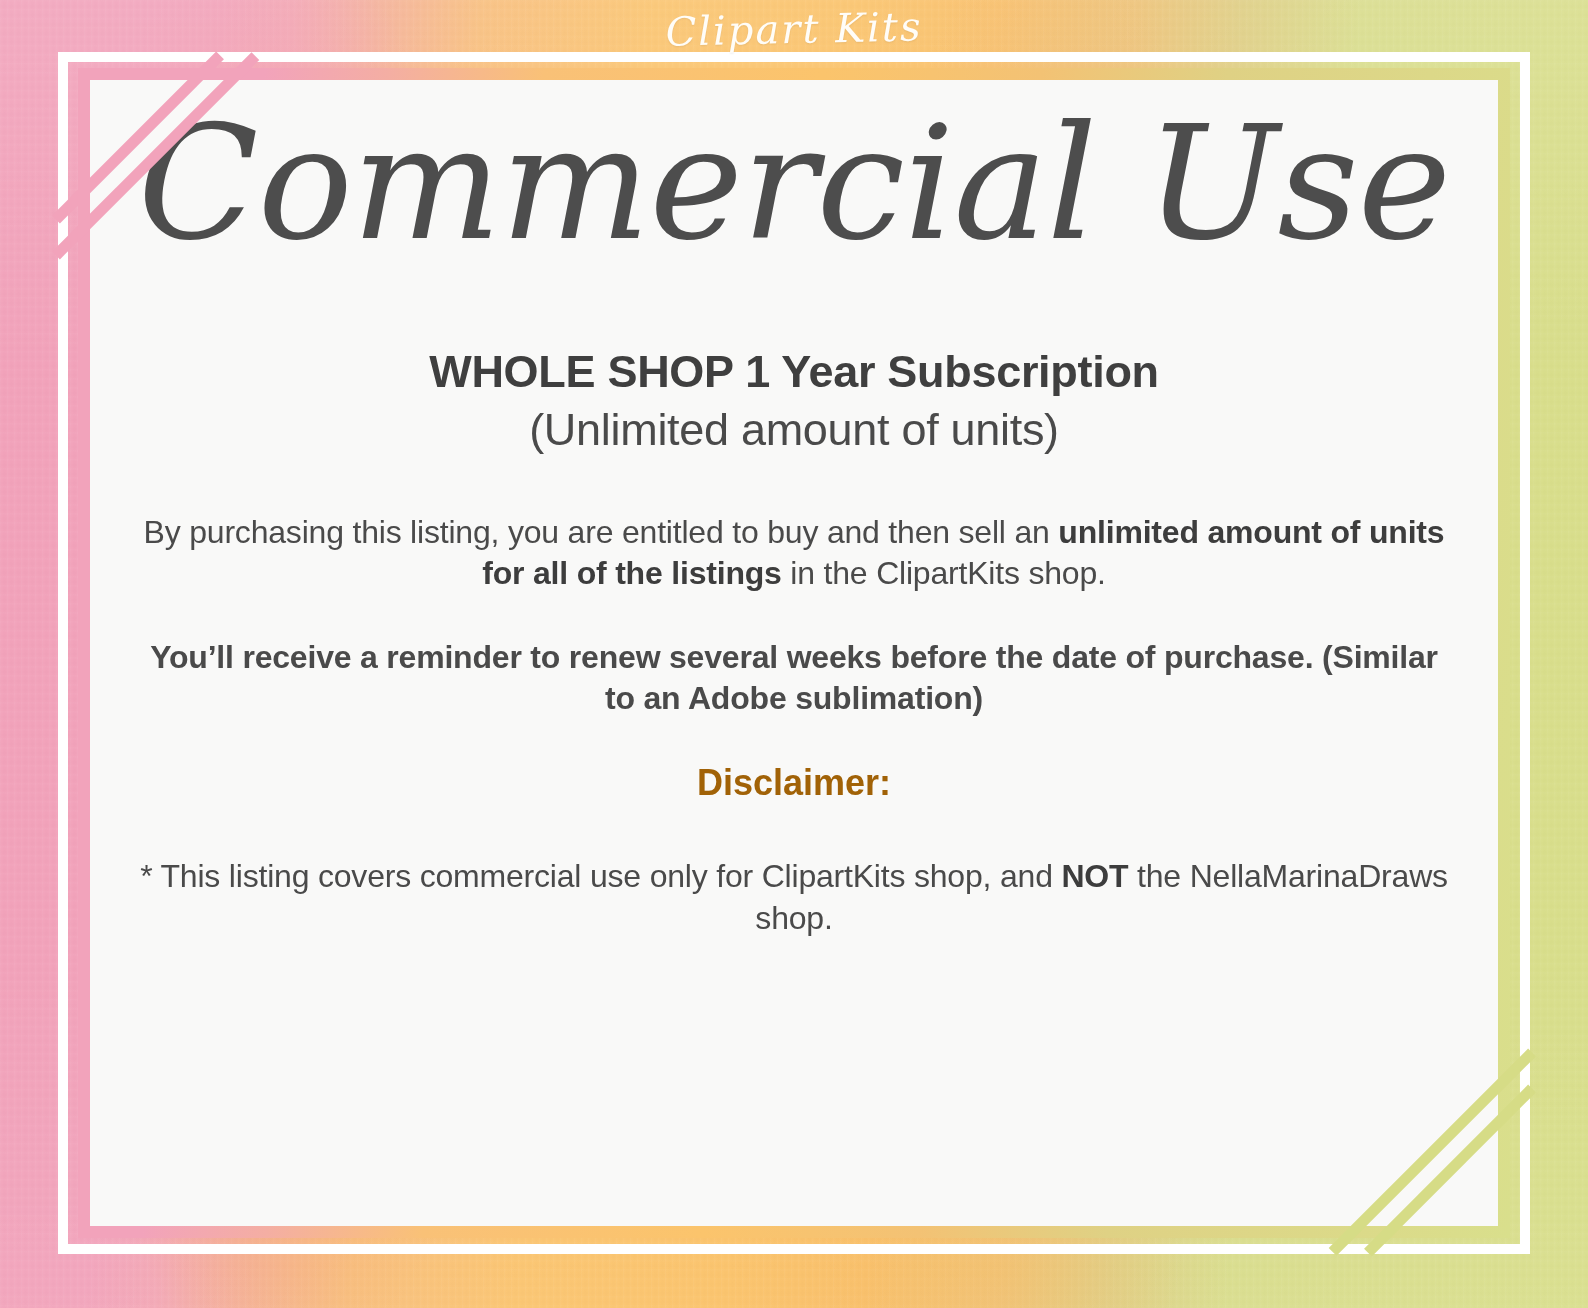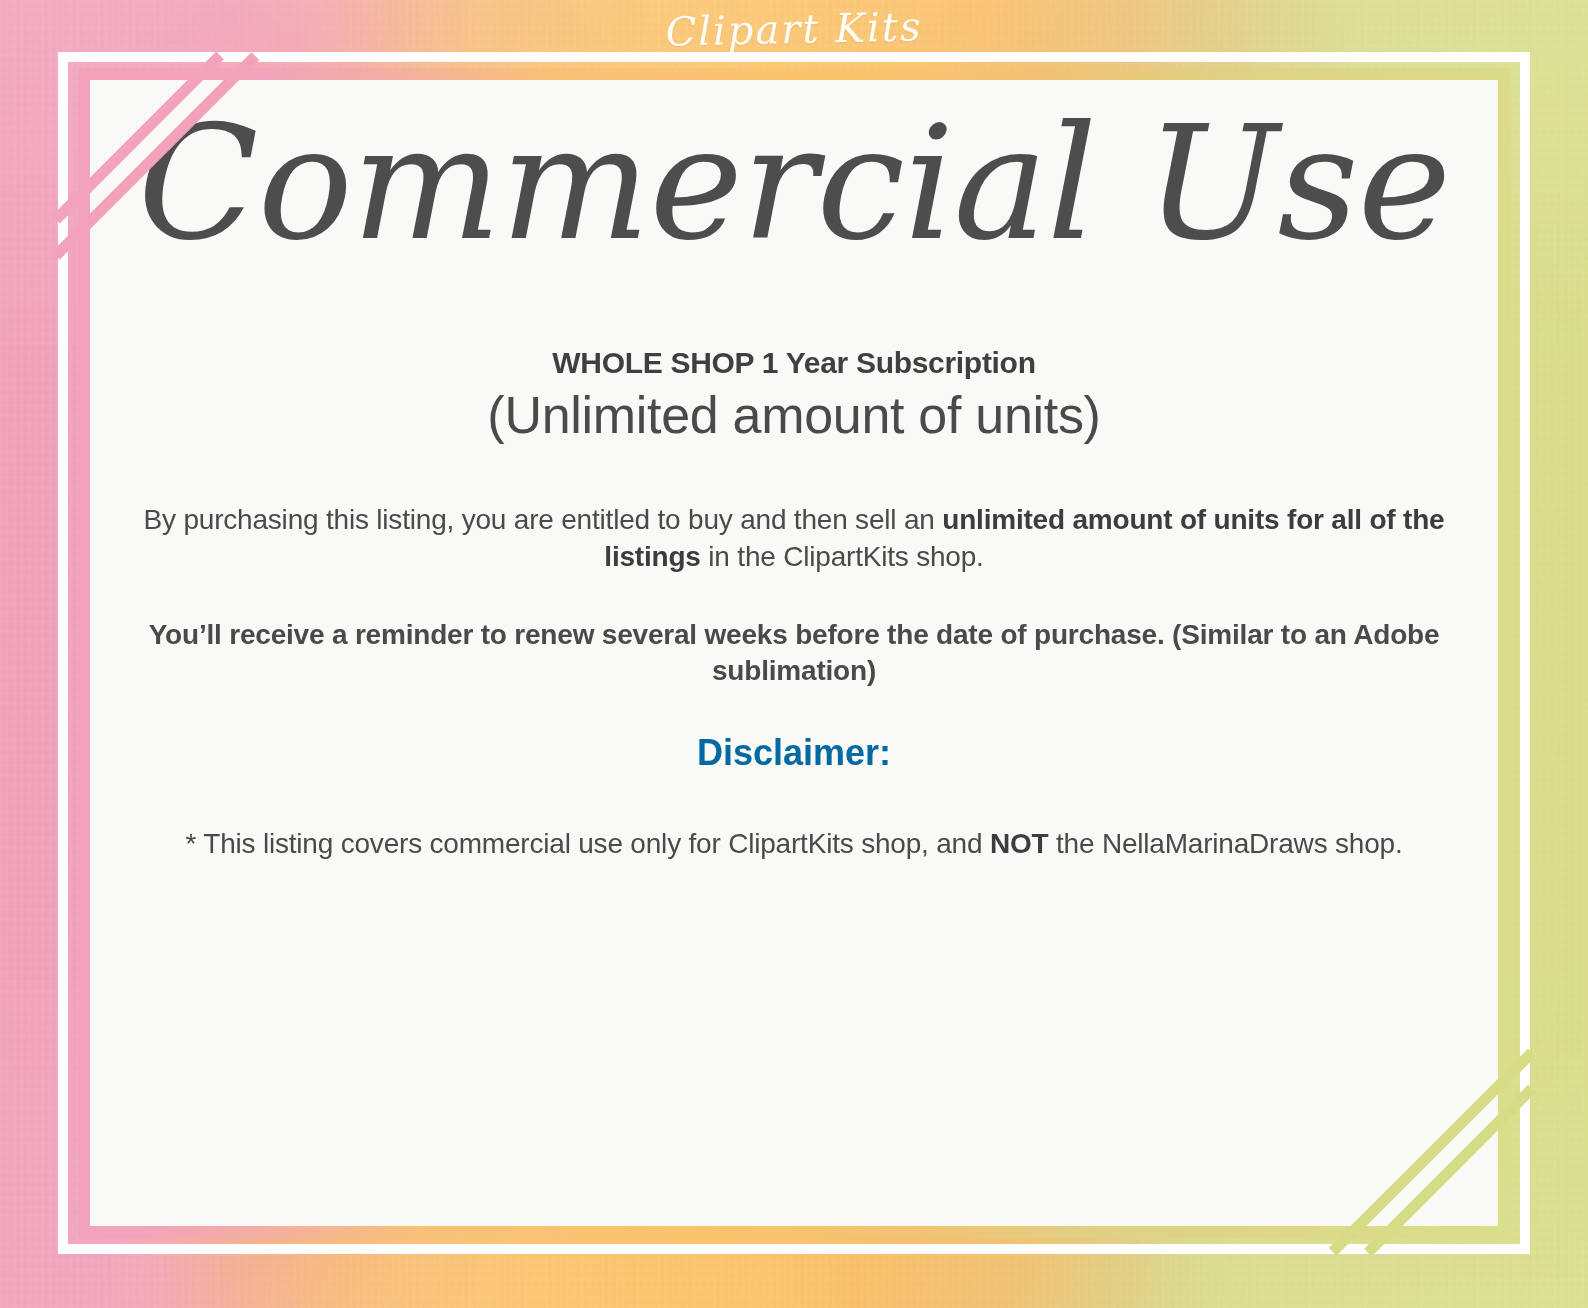--- a/index.html
+++ b/index.html
@@ -151,47 +151,47 @@
     font-size:158px;
     line-height:1.06;
     letter-spacing:-1px;
     color:#4D4D4D;
     white-space:nowrap;
     margin-top:6px;
   }
 
   .heading{
     font-weight:bold;
-    font-size:30px;
+    font-size:45px;
     line-height:1.18;
     color:#3F3F3F;
     margin-top:78px;
     letter-spacing:-.3px;
   }
   .subheading{
     font-weight:400;
-    font-size:52px;
+    font-size:45px;
     line-height:1.18;
     color:#4A4A4A;
     margin-top:4px;
     letter-spacing:-.3px;
   }
 
   .para{
-    font-size:28px;
+    font-size:32px;
     line-height:1.30;
     color:#4A4A4A;
     letter-spacing:-.2px;
   }
   .p1{ margin-top:56px; }
   .p2{ margin-top:42px;font-weight:bold; }
   .disclaimer-title{
     font-size:36px;
     font-weight:bold;
-    color:#0369a1;
+    color:#a16207;
     margin-top:42px;
   }
   .p3{ margin-top:42px; }
   .p4{ margin-top:52px; }
 
   .para b{ font-weight:bold; color:#3D3D3D; }
 </style>
 </head>
 <body>
 

